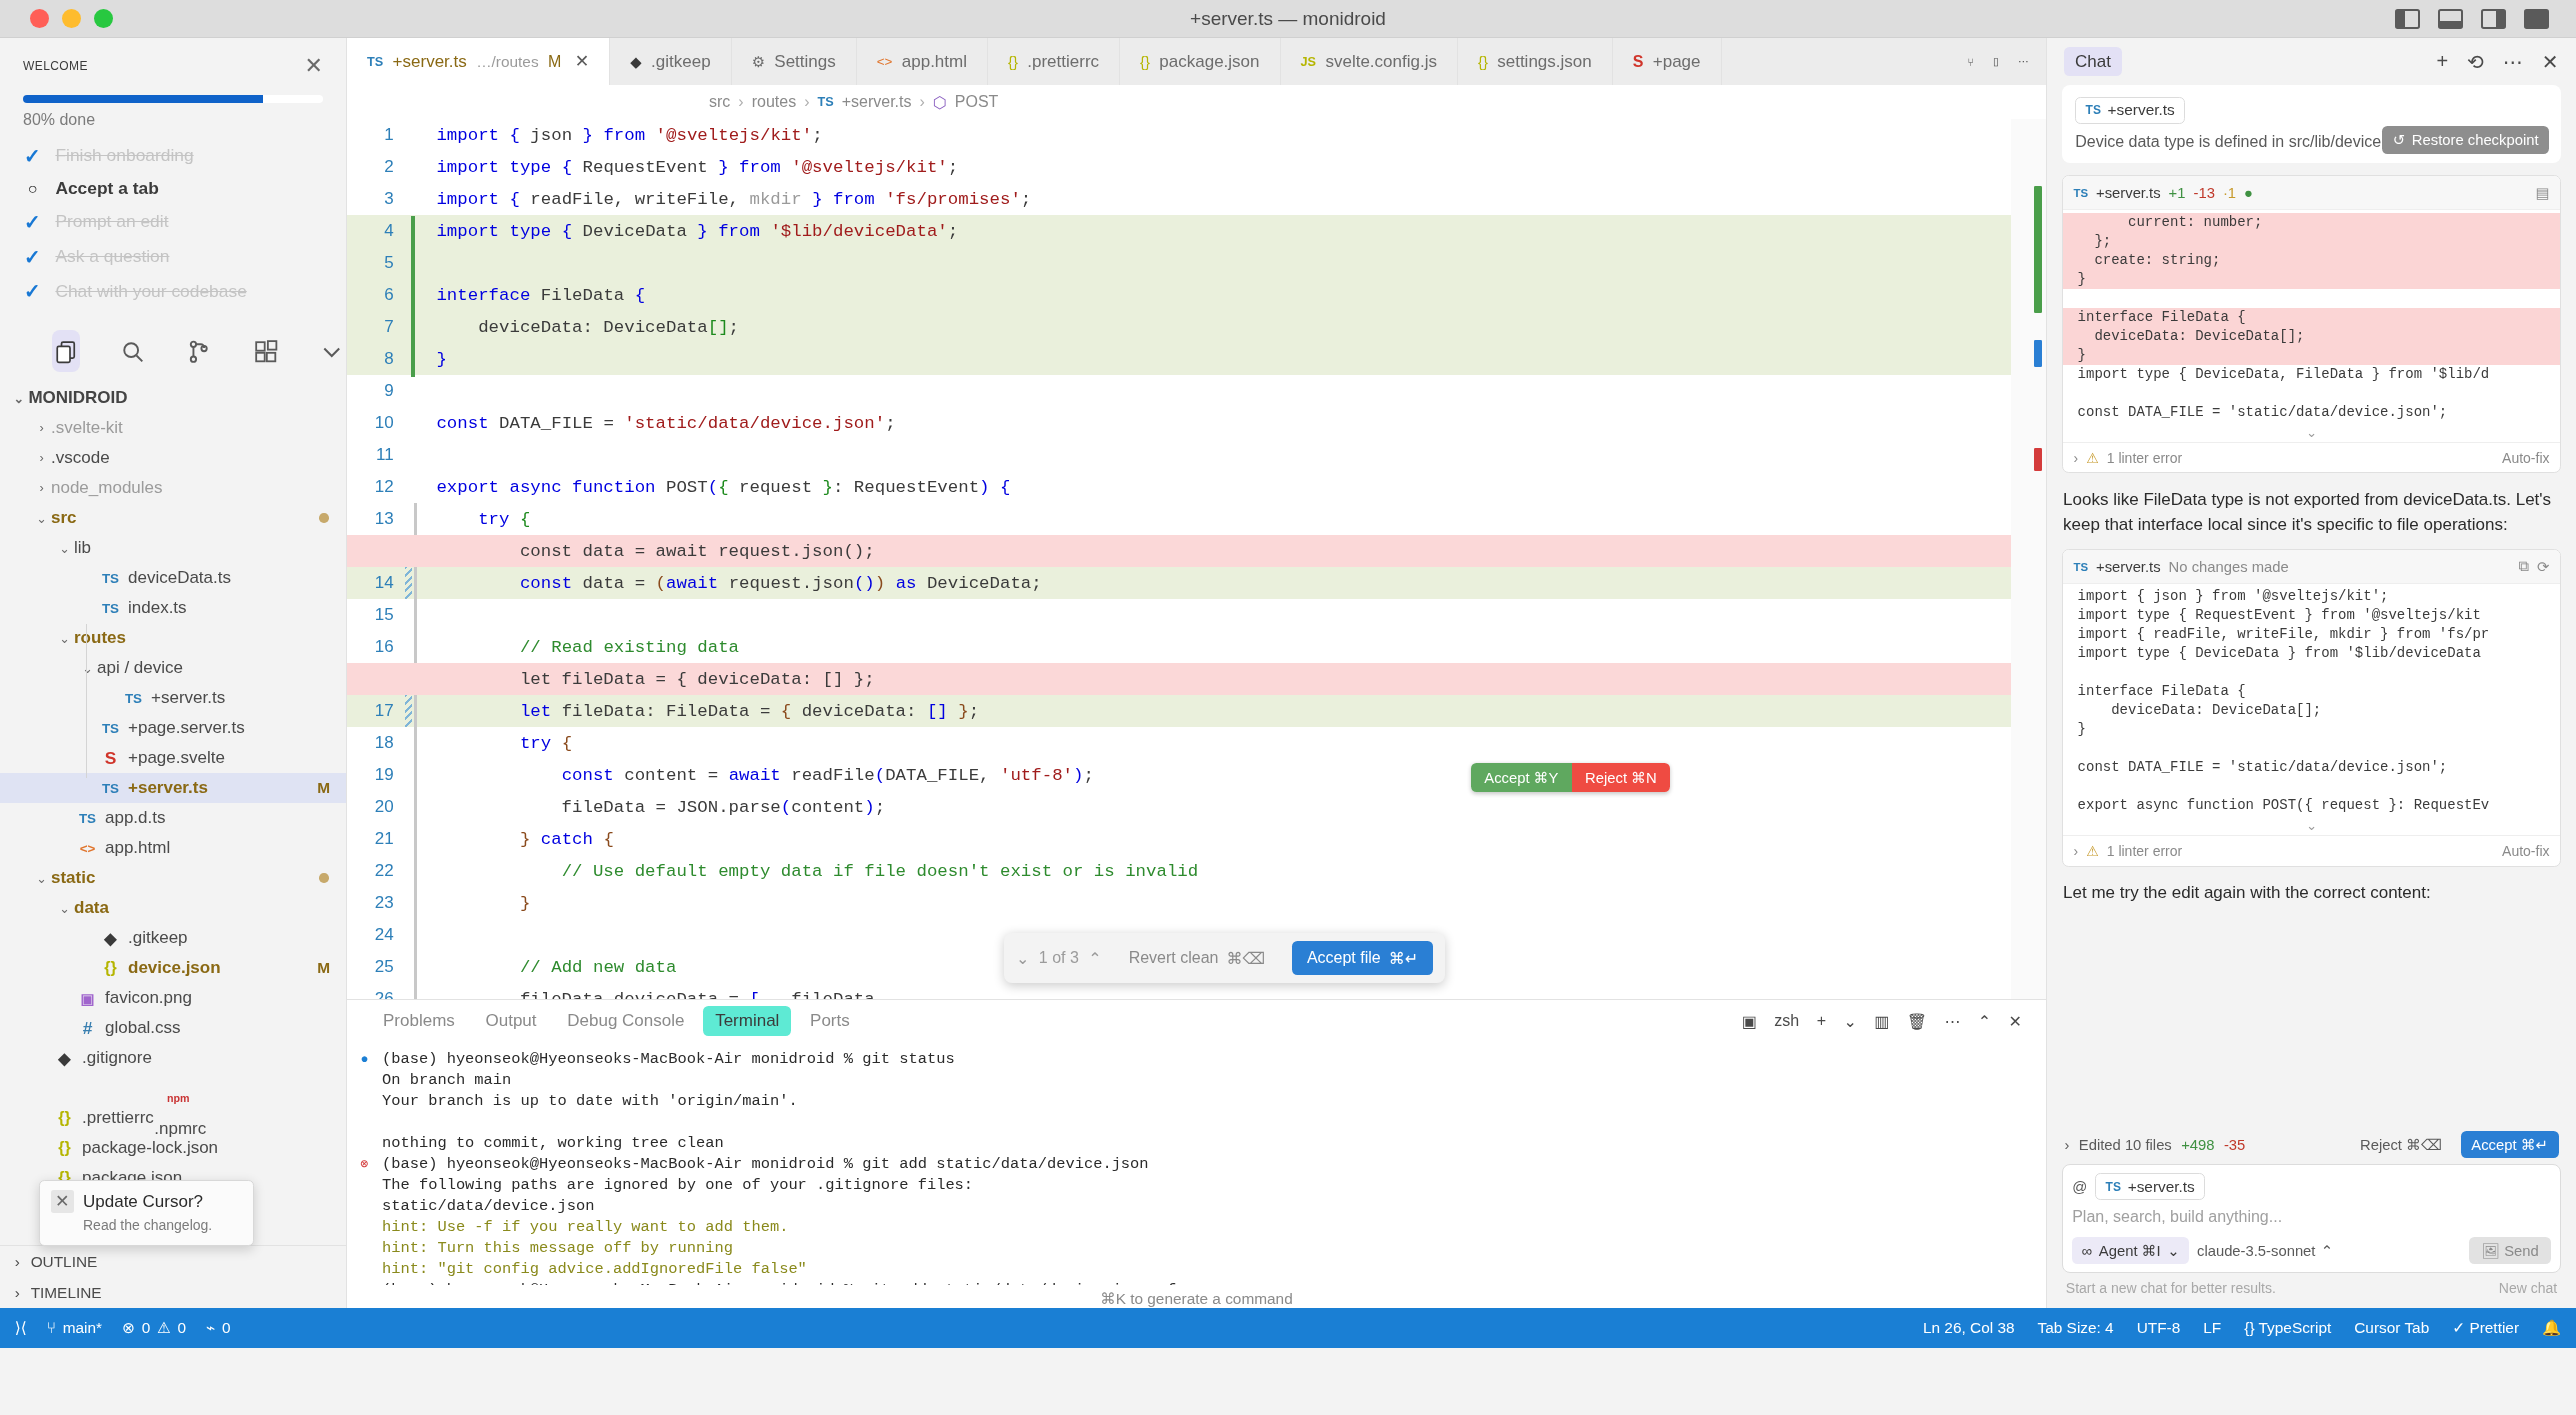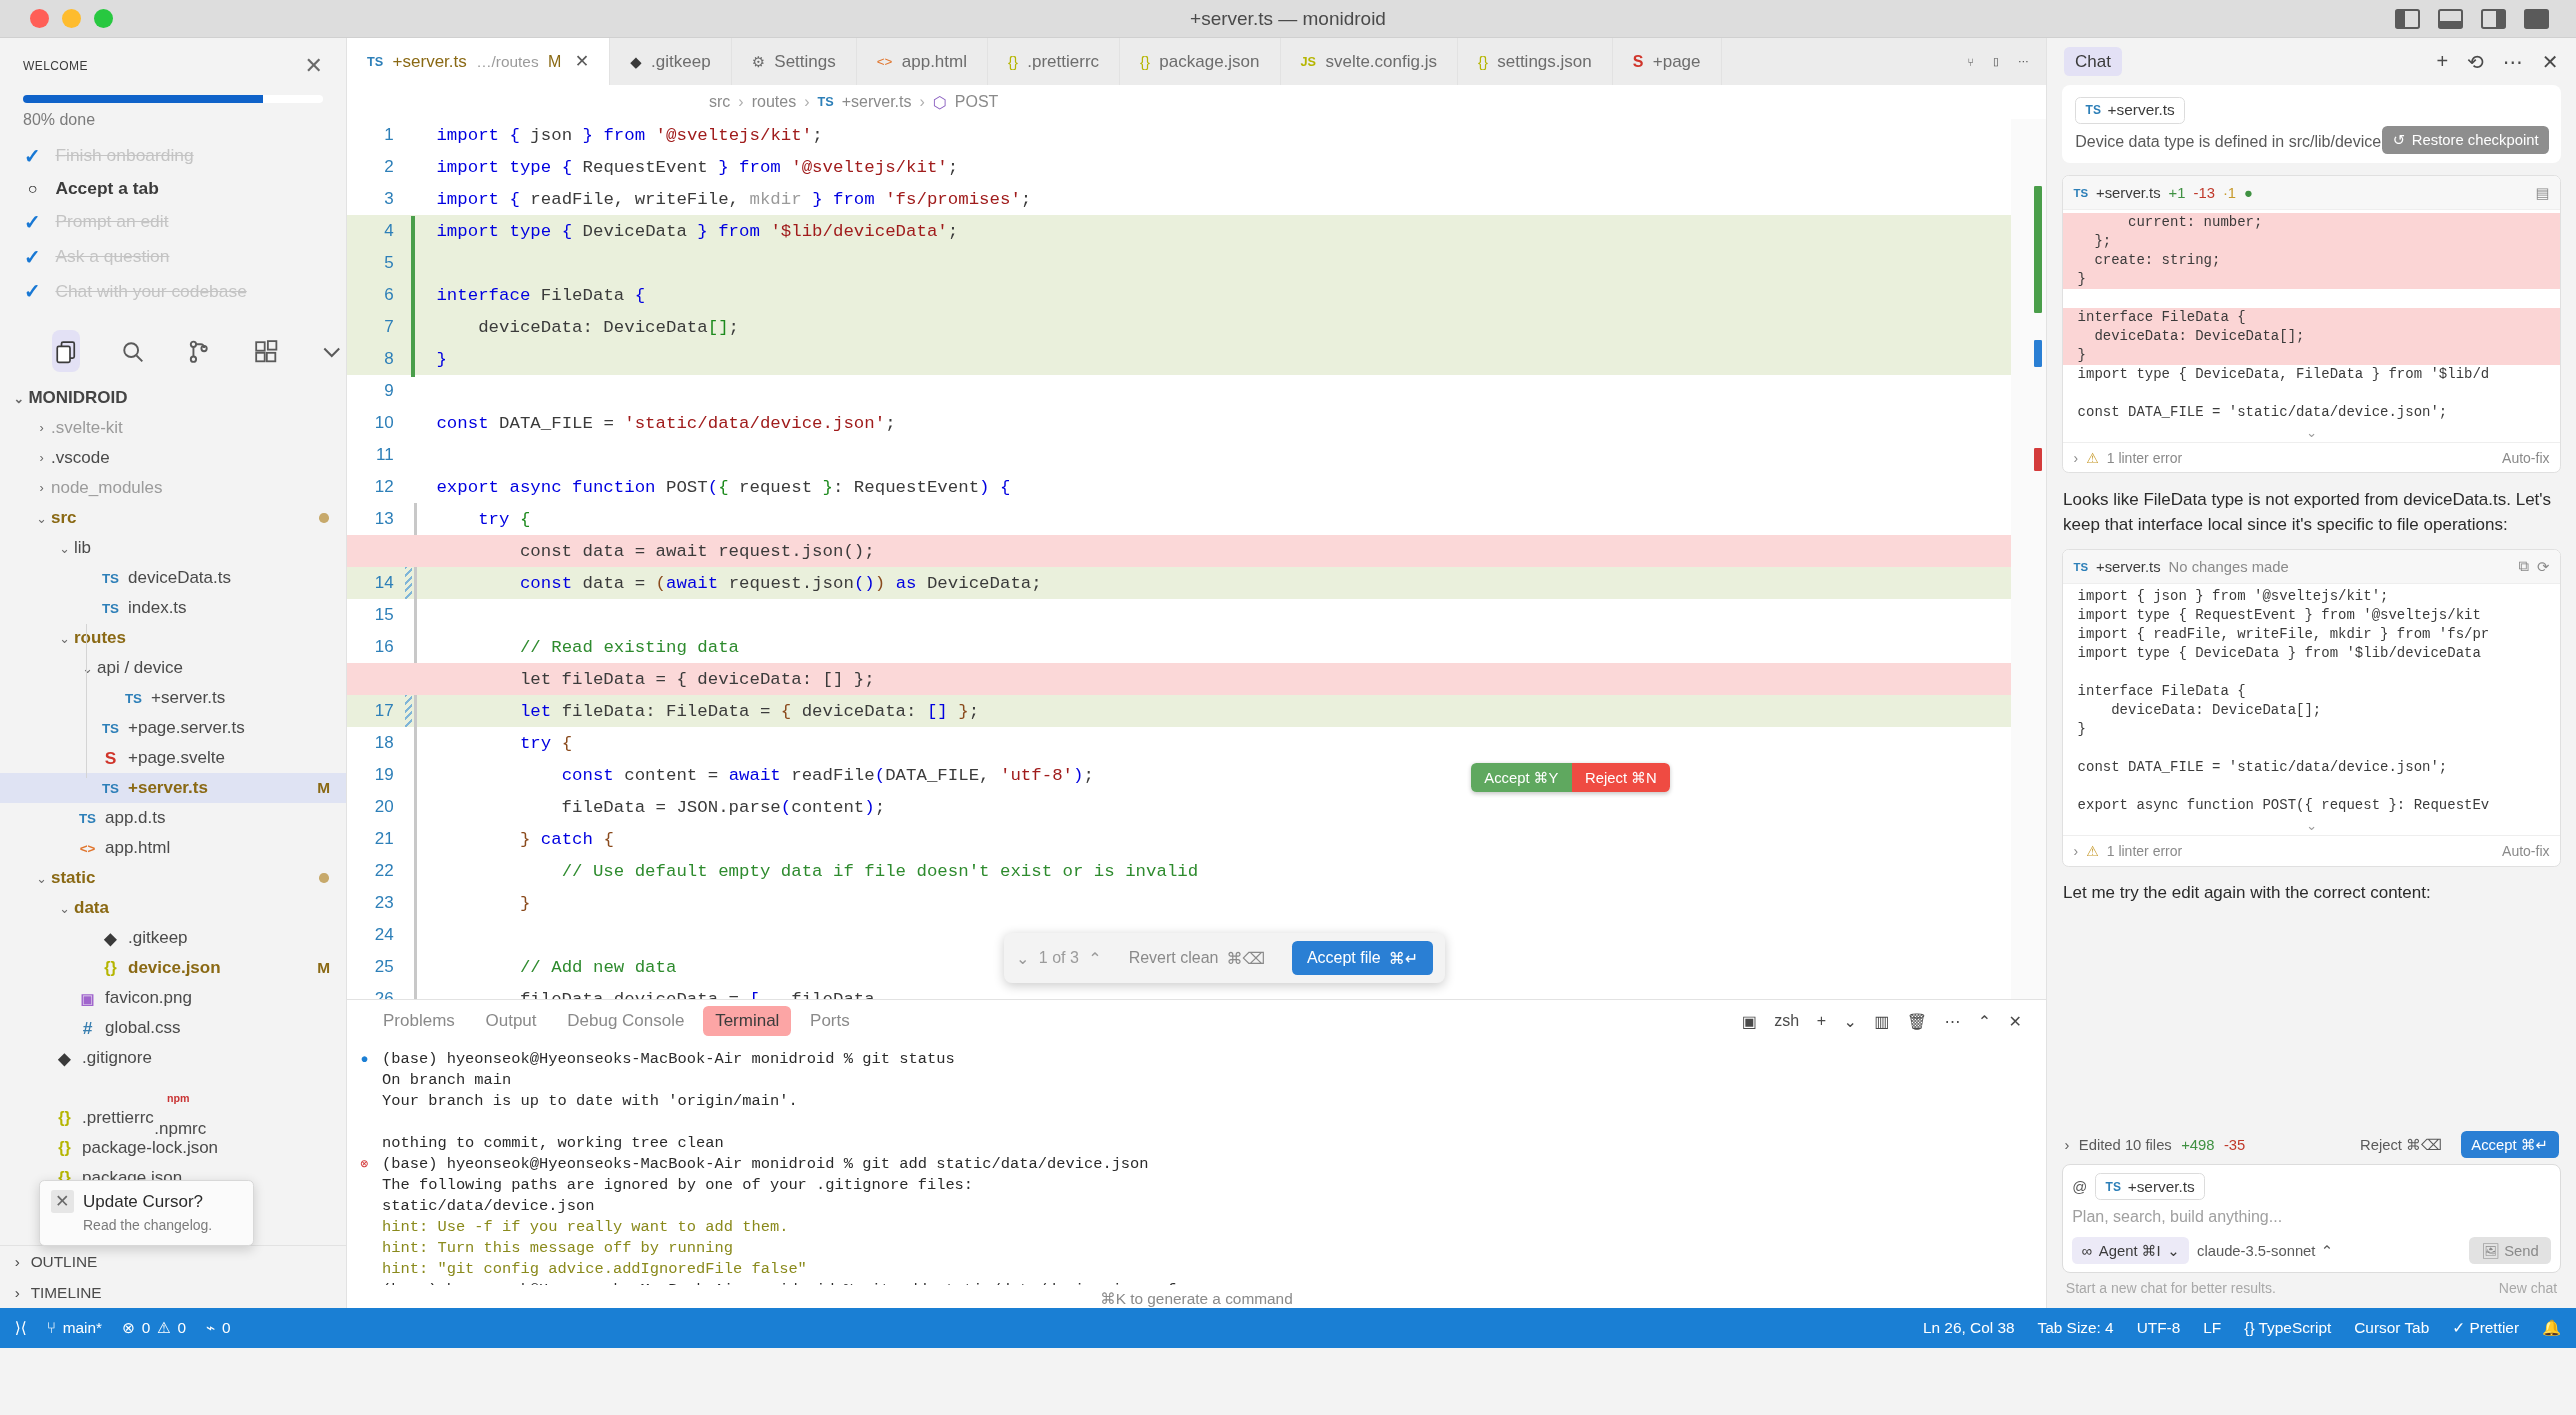--- a/index.html
+++ b/index.html
@@ -128,21 +128,21 @@
   .diff-float .rev { color:#8a8a8a; display:flex; gap:8px; align-items:center;}
   .diff-float .acc { background:#2a7fd4; color:#fff; border-radius:5.4px; padding:7.4px 14.8px; display:flex; gap:8px;}
 
   .minimap { position:absolute; right:0; top:0; bottom:0; width:35px; background:#fafafa;}
   .mm-mark { position:absolute; right:4px; width:8px; border-radius:1.3px;}
 
   
   .panel { height:309px; flex:0 0 309px; border-top:0.7px solid #e2e2e2; background:#fff; display:flex; flex-direction:column;}
   .panel-tabs { height:42px; display:flex; align-items:center; gap:6.7px; padding:0 24px; }
   .ptab { font-size:17px; color:#8a8a8a; padding:5.4px 12px; border-radius:5.4px;}
-  .ptab.active { color:#3b3b3b; background:#fca5a5;text-align:center;}
+  .ptab.active { color:#3b3b3b; background:#5eead4;text-align:center;}
   .panel-actions { margin-left:auto; display:flex; align-items:center; gap:17.4px; color:#4a4a4a; font-size:16px;}
   .term { flex:1; padding:6.7px 0 0 0; overflow:hidden; font-family:"Liberation Mono", monospace; font-size:15.4px; color:#2b2b2b;}
   .trow { height:21px; display:flex; align-items:center; white-space:pre;}
   .tmark { width:35px; flex:0 0 35px; text-align:center; font-size:13.4px;}
   .tmark.blue{color:#1c7fd4;} .tmark.red{color:#d43b3b;}
   .hintc { color:#8a8a1c; }
   .term-hint { text-align:center; font-size:15.4px; color:#8a8a8a; padding:5.4px 0 0 0;}
 
   
   .chat { width:530px; flex:0 0 530px; background:#f3f3f3; border-left:0.7px solid #e2e2e2;

